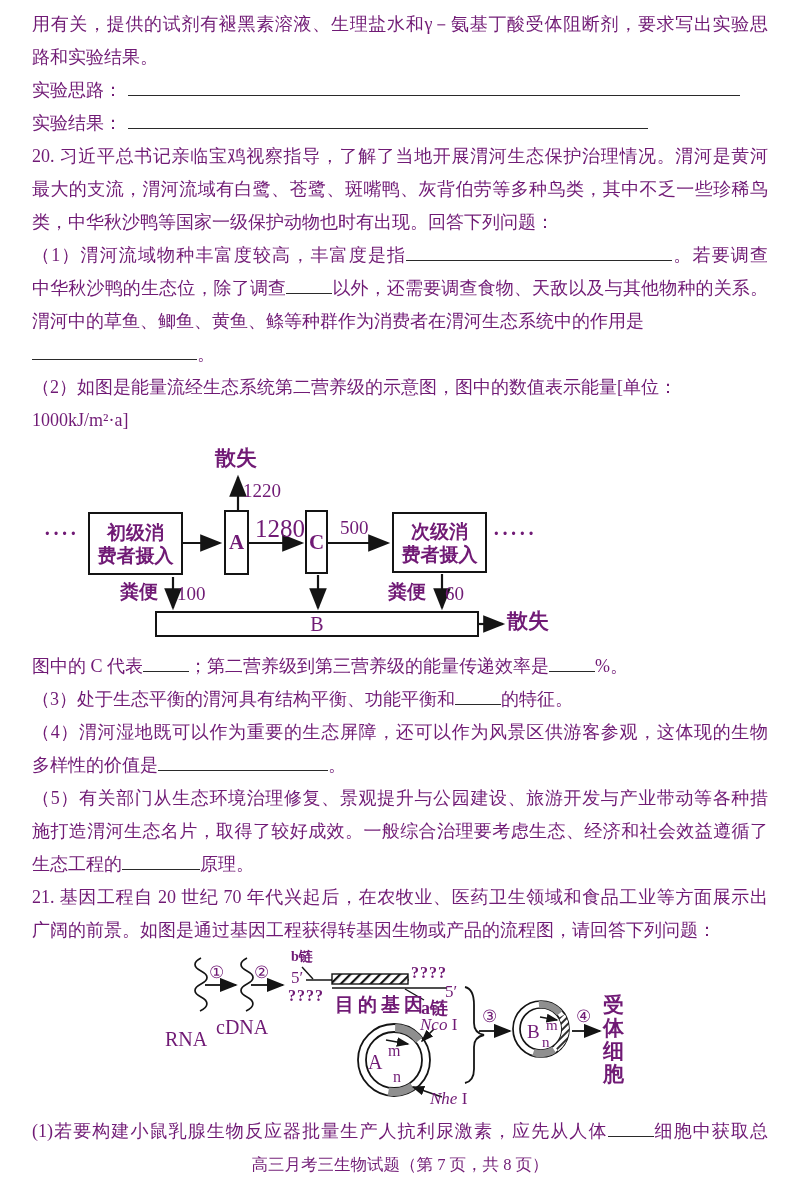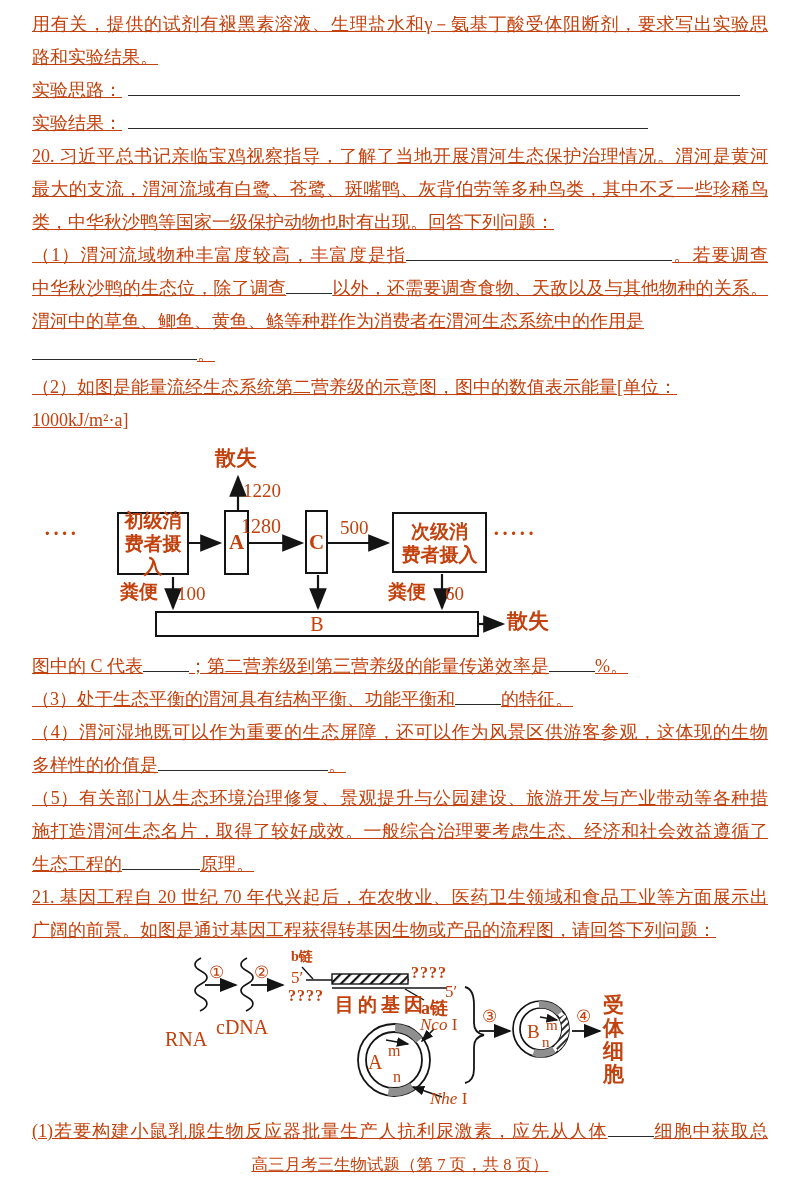--- a/index.html
+++ b/index.html
@@ -1,21 +1,20 @@
 <!DOCTYPE html>
 <html><head>
 <meta charset="utf-8">
 <style>
   html,body{margin:0;padding:0;background:#e8e8e8;}
   .page{
     position:relative;width:800px;height:1193px;background:#ffffff;
-    margin:0 auto;overflow:hidden;color:#c2410c;
+    margin:0 auto;overflow:hidden;color:#701a75;
     font-family:"Liberation Serif","DejaVu Serif",serif;
     font-size:18px;
-    text-decoration:underline;
   }
   .textcol{padding:8px 32px 0 32px;}
   .ln{height:33px;line-height:33px;white-space:nowrap;}
   .j{text-align:justify;text-align-last:justify;white-space:normal;}
   .bl{display:inline-block;border-bottom:1.4px solid #2a2a2a;height:1.05em;vertical-align:baseline;}
   .d1,.d2{position:relative;width:800px;}
   .d1{height:213px;}
   .d2{height:168px;}
   .dbox{
     position:absolute;border:2px solid #141414;box-sizing:border-box;
@@ -64,24 +63,24 @@
         <path d="M328 106 L388 106" marker-end="url(#ah1)"></path>
         <path d="M173 140 L173 171" marker-end="url(#ah1)"></path>
         <path d="M318 138 L318 171" marker-end="url(#ah1)"></path>
         <path d="M442 137 L442 171" marker-end="url(#ah1)"></path>
         <path d="M479 187 L503 187" marker-end="url(#ah1)"></path>
       </g>
     </svg>
     <div class="lbl b" style="left:215px;top:10px;font-size:21px;">散失</div>
     <div class="lbl" style="left:243px;top:44px;font-size:19px;">1220</div>
     <div class="lbl b" style="left:44px;top:86px;font-size:20px;letter-spacing:2px;">····</div>
-    <div class="dbox pre" style="left:88px;top:75px;width:72px;height:63px;font-size:19px;line-height:23px;margin-left:29px;">初级消
+    <div class="dbox pre" style="left:88px;top:75px;width:95px;height:63px;font-size:19px;line-height:23px;">初级消
 费者摄入</div>
     <div class="dbox" style="left:224px;top:73px;width:25px;height:65px;font-size:21px;">A</div>
-    <div class="lbl" style="left:241px;top:79px;font-size:20px;">1280</div>
+    <div class="lbl" style="left:255px;top:79px;font-size:25px;">1280</div>
     <div class="dbox" style="left:305px;top:73px;width:23px;height:64px;font-size:21px;">C</div>
     <div class="lbl" style="left:340px;top:81px;font-size:19px;">500</div>
     <div class="dbox pre" style="left:392px;top:75px;width:95px;height:61px;font-size:19px;line-height:23px;">次级消
 费者摄入</div>
     <div class="lbl b" style="left:493px;top:86px;font-size:20px;letter-spacing:2px;">·····</div>
     <div class="lbl b" style="left:120px;top:145px;font-size:19px;">粪便</div>
     <div class="lbl" style="left:177px;top:147px;font-size:19px;">100</div>
     <div class="lbl b" style="left:388px;top:145px;font-size:19px;">粪便</div>
     <div class="lbl" style="left:445px;top:147px;font-size:19px;">60</div>
     <div class="dbox" style="left:155px;top:174px;width:324px;height:26px;font-size:20px;font-weight:normal;">B</div>

